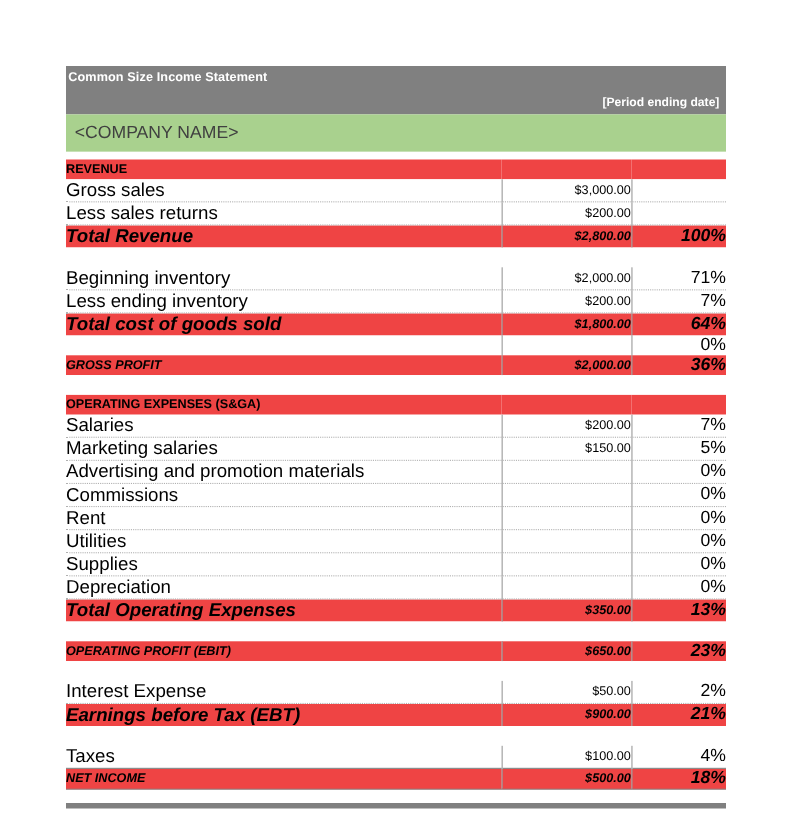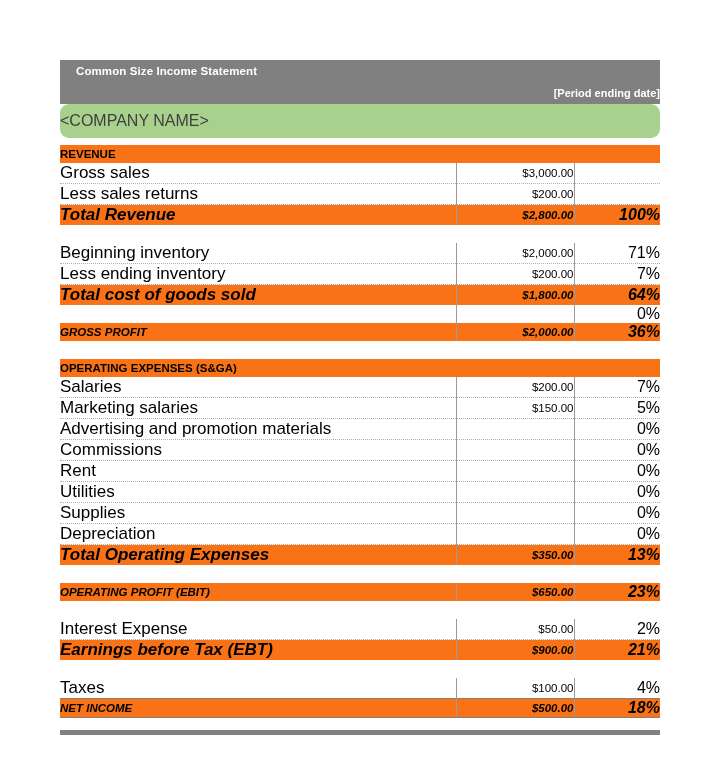--- a/index.html
+++ b/index.html
@@ -24,37 +24,38 @@
   
   .hdr {
     background: #808080;
     color: #ffffff;
     font-weight: bold;
     font-size: 11.5px;
   }
   .hdr-row1 {
     height: 22px;
     line-height: 22px;
-    padding-left: 16px;
+    padding-left: 2px;
     letter-spacing: 0.1px;
   }
   .hdr-row2 {
     height: 22px;
     line-height: 22px;
+    padding-right: 6px;
     text-align: right;
     font-size: 11px;
   }
   
   .company {
     background: #a9d18e;
     color: #404040;
     height: 34px;
     line-height: 34px;
+    padding-left: 8px;
     font-size: 16px;
-    border-radius: 9px;
   }
   .gap-white {
     height: 7px;
     background: #ffffff;
   }
   
   table.grid {
     border-collapse: collapse;
     width: 100%;
     table-layout: fixed;
@@ -80,21 +81,21 @@
   .amt {
     text-align: right;
     padding-right: 10px;
     font-size: 11.5px;
   }
   .pct {
     text-align: right;
     padding-right: 10px;
     font-size: 16px;
   }
-  .band-grey  { background: #f97316; }
+  .band-grey  { background: #ef4444; }
   .band-white { background: #ffffff; }
   .bi     { font-weight: bold; font-style: italic; }
   .dotted-b td {
     border-bottom: 1px dotted #b0b0b0;
   }
   .vline-amt {
     border-left: 1px solid #9a9a9a;
     border-right: 1px solid #9a9a9a;
   }
   .topline td { border-top: 1px solid #808080; }

